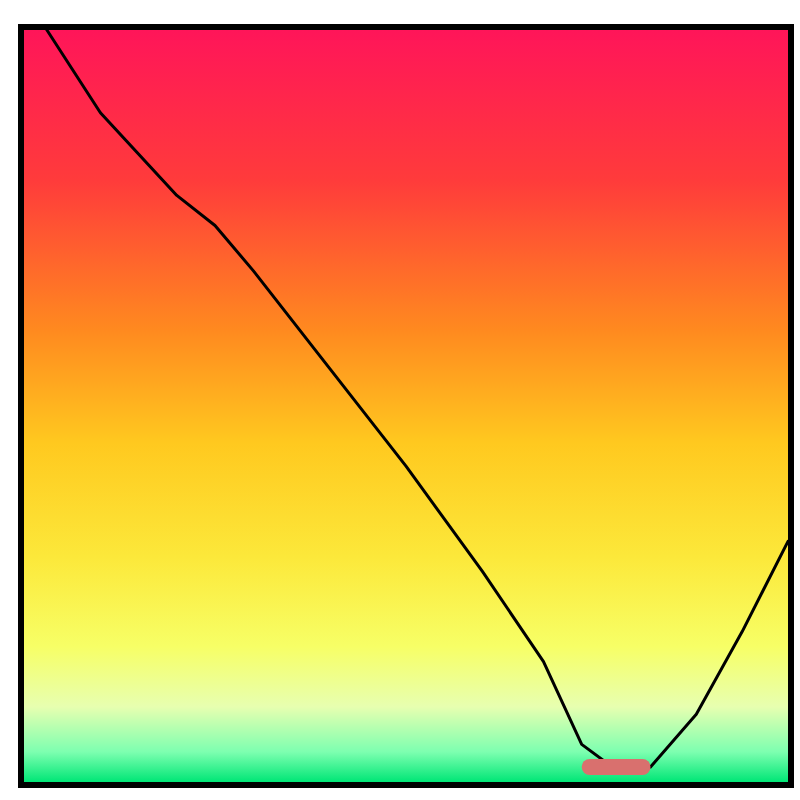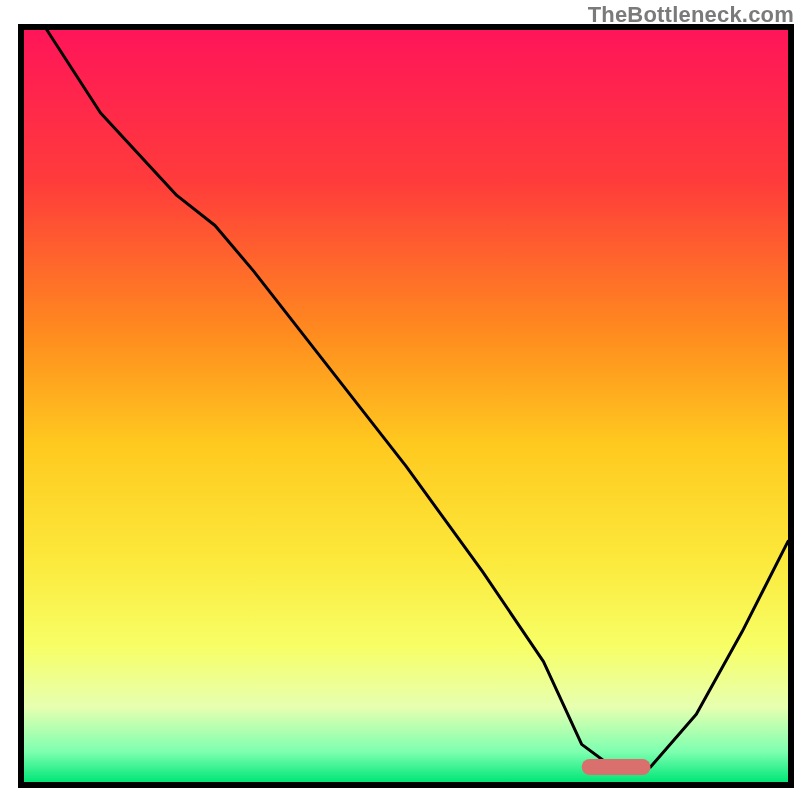--- a/index.html
+++ b/index.html
@@ -46,14 +46,13 @@
           <stop offset="100.0%" stop-color="#00e676"></stop>
         </linearGradient>
     </defs>
     <g id="plot-group">
         <rect x="24" y="30" width="764" height="752" fill="url(#bg-grad)"></rect>
         <path d="M46.9 30.0 L100.4 112.7 L176.8 195.4 L215.0 225.5 L253.2 270.6 L329.6 368.4 L406.0 466.2 L482.4 571.4 L543.5 661.7 L581.7 744.4 L612.3 767.0 L650.5 767.0 L696.3 714.3 L742.2 631.6 L788.0 541.4" fill="none" stroke="#000" stroke-width="3" stroke-linejoin="round" stroke-linecap="round"></path>
         <rect x="581.7" y="759.0" width="68.8" height="16" rx="8.0" fill="#d9706e"></rect>
         <rect x="21.0" y="27.0" width="770.0" height="758.0" fill="none" stroke="#000" stroke-width="6"></rect>
       </g>
   </svg>
-  <div class="watermark">TheBottleneck.com</div>
 </div>
 
 </body></html>

